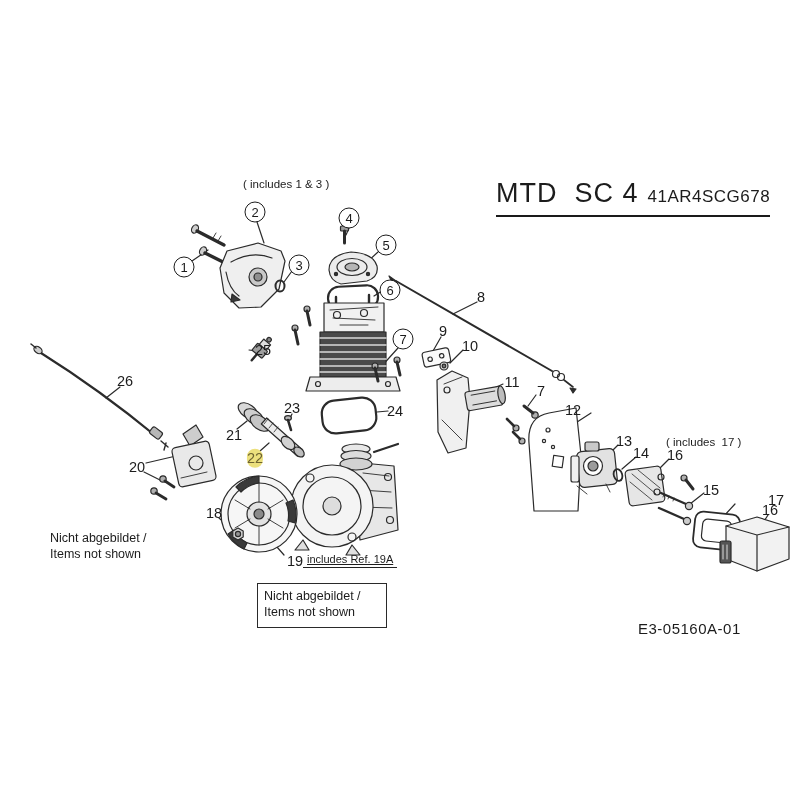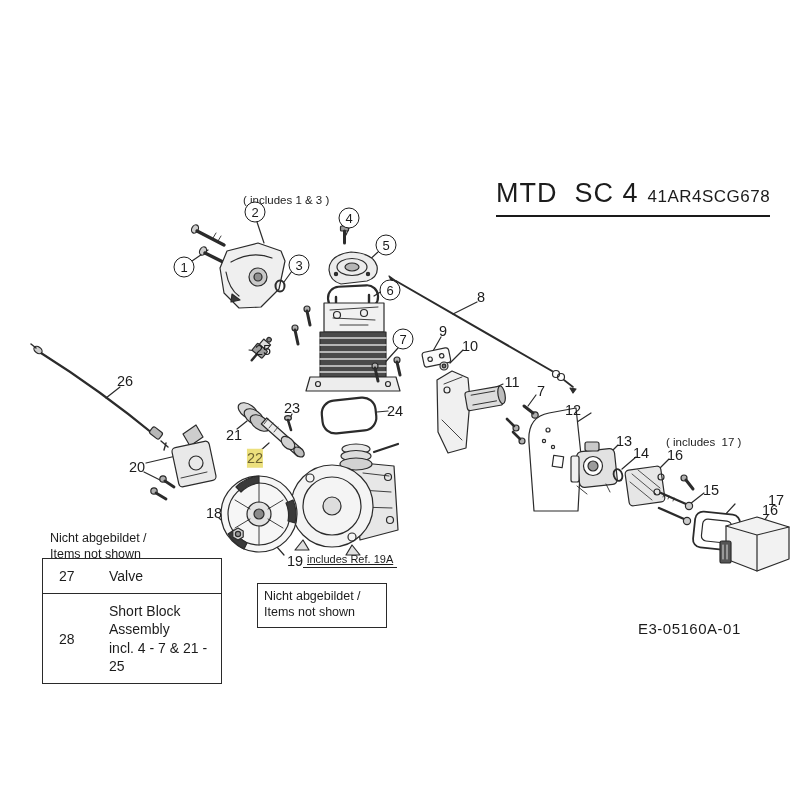--- a/index.html
+++ b/index.html
@@ -11,29 +11,29 @@
   .title-block{position:absolute;left:496px;top:178px;display:flex;align-items:baseline;gap:9px;
                border-bottom:2px solid #1a1a1a;padding-bottom:6px;}
   .model-name{font-size:27px;letter-spacing:1px;white-space:pre;}
   .model-number{font-size:17px;letter-spacing:0.5px;}
 
   
   .drawing-number{position:absolute;left:638px;top:620px;font-size:15px;letter-spacing:0.5px;text-align:right;}
 
   
   .note{position:absolute;font-size:11.5px;white-space:pre;}
-  .note-includes-1-3{left:243px;top:194px;}
+  .note-includes-1-3{left:243px;top:178px;}
   .note-includes-17{left:666px;top:436px;}
   .note-includes-19a{left:303px;top:553px;font-size:11px;border-bottom:1.3px solid #222;padding:0 4px 2px 4px;text-decoration:underline;}
 
   
   .callout{position:absolute;transform:translate(-50%,-50%);font-size:14.5px;line-height:1;z-index:5;}
   .callout.circle{width:19px;height:19px;border:1.5px solid #1c1c1c;border-radius:50%;
                   background:#fff;display:flex;align-items:center;justify-content:center;font-size:13px;}
-  .callout.highlight{padding:2px 0;border-radius:0;}
+  .callout.highlight{padding:2px 0;border-radius:8px;}
 
   
   .not-shown-header{position:absolute;left:50px;top:531px;font-size:12.5px;line-height:1.25;}
   .parts-table{position:absolute;left:42px;top:558px;width:178px;border:1.6px solid #2a2a2a;font-size:14px;}
   .parts-table .row{display:flex;align-items:center;padding:8px 0;}
   .parts-table .row + .row{border-top:1.4px solid #2a2a2a;}
   .parts-table .ref{width:36px;padding-left:16px;flex:none;}
   .parts-table .desc{padding-left:14px;line-height:1.3;}
 
   
@@ -353,35 +353,20 @@
       <div class="callout plain" style="left: 395px; top: 411px;">24</div>
       <div class="callout plain" style="left: 214px; top: 513px;">18</div>
       <div class="callout plain" style="left: 295px; top: 561px;">19</div>
     </div>
 
   <div class="not-shown-header">
     <div>Nicht abgebildet /</div>
     <div>Items not shown</div>
   </div>
 
-  <div class="parts-table">
-    <div class="row">
-      <span class="ref">27</span>
-      <span class="desc">
-        <span>Valve</span>
-      </span>
-    </div>
-    <div class="row">
-      <span class="ref">28</span>
-      <span class="desc">
-        <div>Short Block Assembly</div>
-        <div>incl. 4 - 7 &amp; 21 - 25</div>
-      </span>
-    </div>
-  </div>
 
   <div class="key-table">
     <div class="key-row2">
       <div>Nicht abgebildet /</div>
       <div>Items not shown</div>
     </div>
   </div>
 
 </div>
 

